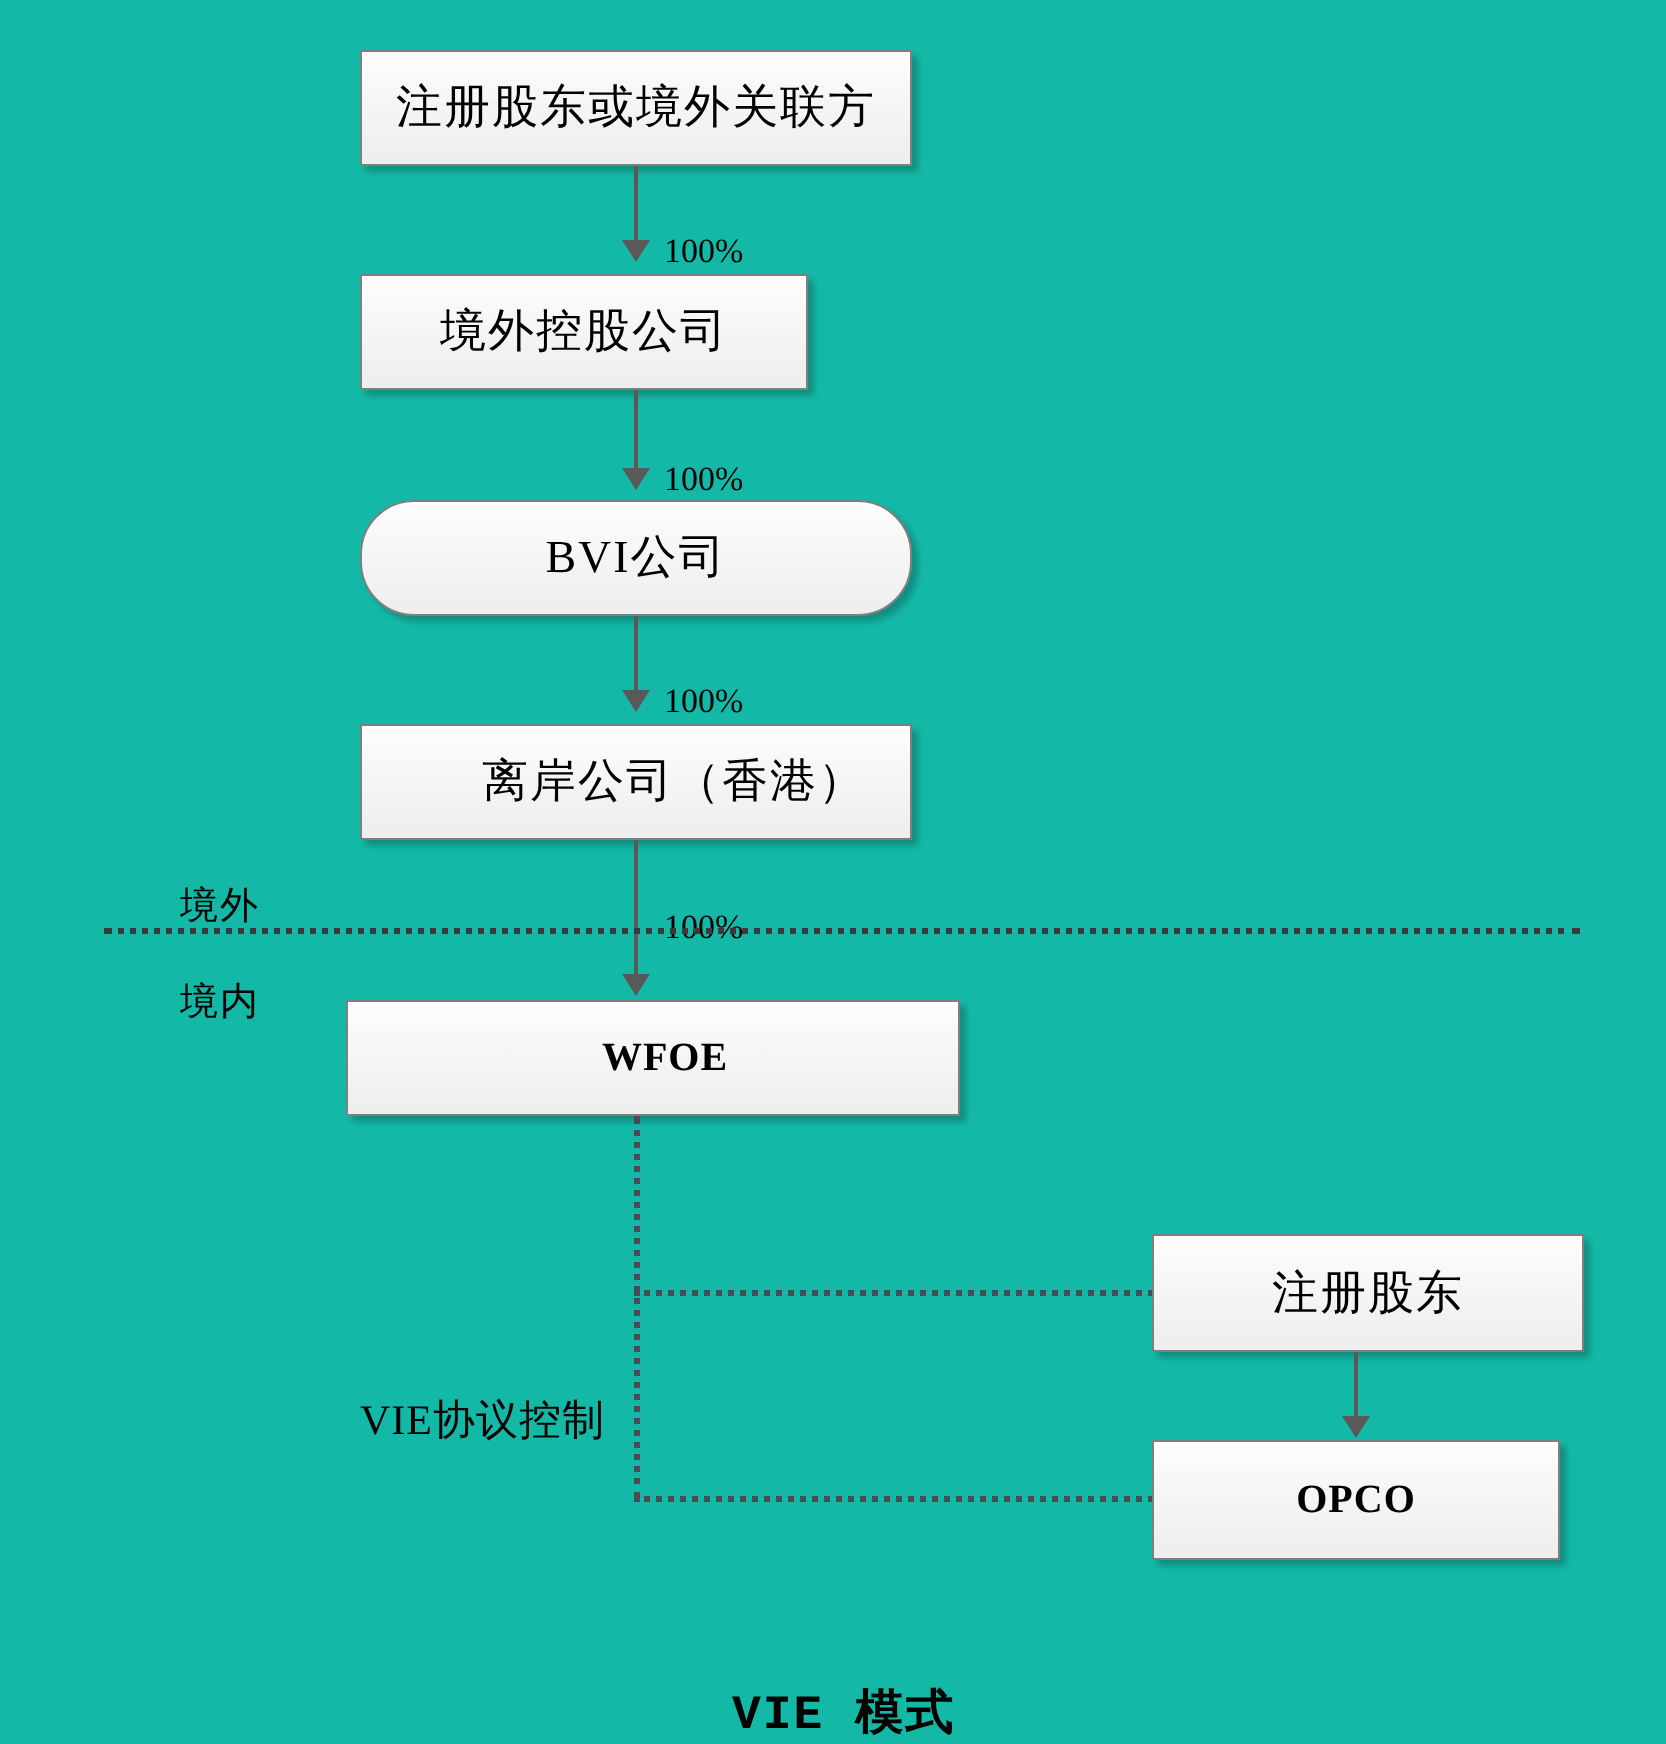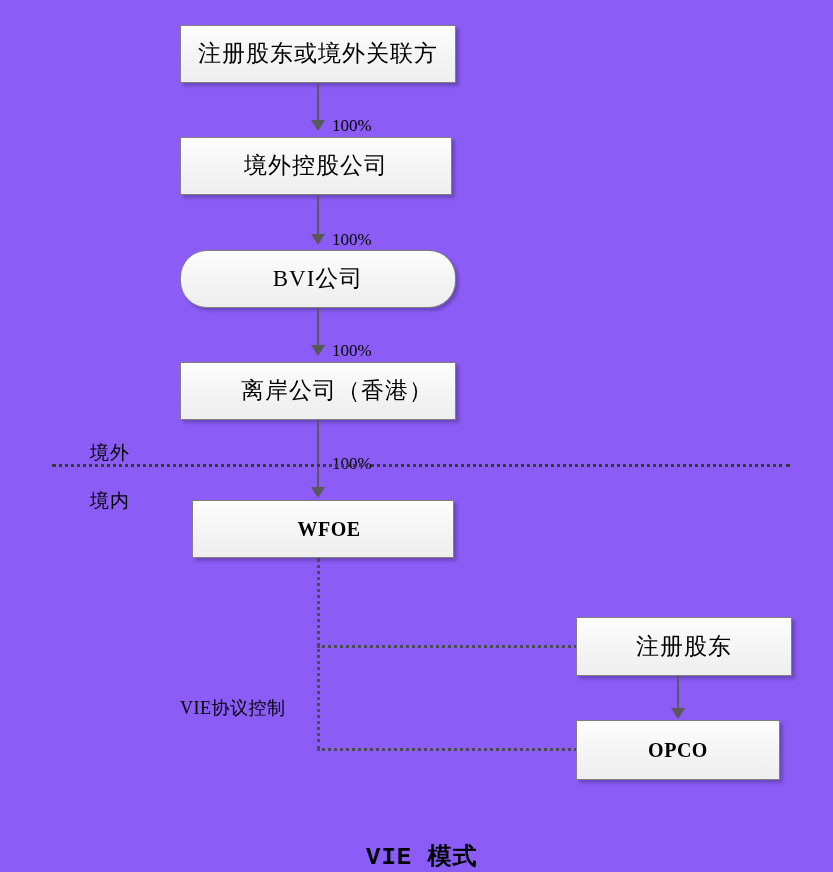--- a/index.html
+++ b/index.html
@@ -7,21 +7,21 @@
     padding: 0;
     background: #ffffff;
   }
   body {
     font-family: "Liberation Serif", "DejaVu Serif", serif;
   }
   #canvas {
     position: relative;
     width: 833px;
     height: 872px;
-    background: #8b5cf6;
+    background: #14b8a6;
     overflow: hidden;
   }
 
   
   .node {
     position: absolute;
     box-sizing: border-box;
     border: 1px solid #7f7f7f;
     background: linear-gradient(180deg, #fdfdfd 0%, #f4f4f4 55%, #eeeeee 100%);
     box-shadow: 3px 3px 3px rgba(0,0,0,0.22);
@@ -77,42 +77,42 @@
   
   .txt {
     position: absolute;
     color: #000000;
     white-space: nowrap;
     font-family: "Liberation Serif", "DejaVu Serif", serif;
     margin-top: 20px;
   }
   .pct { font-size: 17px; }
   .region { font-size: 19px; letter-spacing: 1px; }
-  .vie-note { font-size: 18px; letter-spacing: 0.5px; }
+  .vie-note { font-size: 21px; letter-spacing: 0.5px; }
   .caption {
     font-size: 24px;
     font-weight: bold;
     letter-spacing: 1px;
     font-family: Liberation Mono, monospace;
   }
 </style>
 </head>
 <body>
 
 <div id="canvas">
 
   <div class="node" style="left:180px; top:25px; width:276px; height:58px;">
     <span class="node-label node-cn">注册股东或境外关联方</span>
   </div>
 
   <div class="vline" style="left:317px; top:83px; height:39px;"></div>
   <div class="arrowhead" style="left:311px; top:120px;"></div>
   <div class="txt pct" style="left:332px; top:96px;">100%</div>
 
-  <div class="node" style="left:180px; top:137px; width:272px; height:58px;">
+  <div class="node" style="left:180px; top:137px; width:224px; height:58px;">
     <span class="node-label node-cn">境外控股公司</span>
   </div>
 
   <div class="vline" style="left:317px; top:195px; height:41px;"></div>
   <div class="arrowhead" style="left:311px; top:234px;"></div>
   <div class="txt pct" style="left:332px; top:210px;">100%</div>
 
   <div class="node" style="left:180px; top:250px; width:276px; height:58px;border-radius:27px;">
     <span class="node-label node-cn">BVI公司</span>
   </div>
@@ -126,21 +126,21 @@
   </div>
 
   <div class="vline" style="left:317px; top:420px; height:69px;"></div>
   <div class="arrowhead" style="left:311px; top:487px;"></div>
   <div class="txt pct" style="left:332px; top:434px;">100%</div>
 
   <div class="txt region" style="left:90px; top:420px;">境外</div>
   <div class="divider" style="left:52px; top:464px; width:738px;"></div>
   <div class="txt region" style="left:90px; top:468px;">境内</div>
 
-  <div class="node" style="left:192px; top:500px; width:262px; height:58px;padding-left:12px;">
+  <div class="node" style="left:173px; top:500px; width:307px; height:58px;padding-left:12px;">
     <span class="node-label node-en">WFOE</span>
   </div>
 
   <div class="dot-v" style="left:317px; top:558px; height:192px;"></div>
   <div class="dot-h" style="left:317px; top:645px; width:260px;"></div>
   <div class="dot-h" style="left:317px; top:748px; width:260px;"></div>
   <div class="txt vie-note" style="left:180px; top:676px;">VIE协议控制</div>
 
   <div class="node" style="left:576px; top:617px; width:216px; height:59px;">
     <span class="node-label node-cn">注册股东</span>

